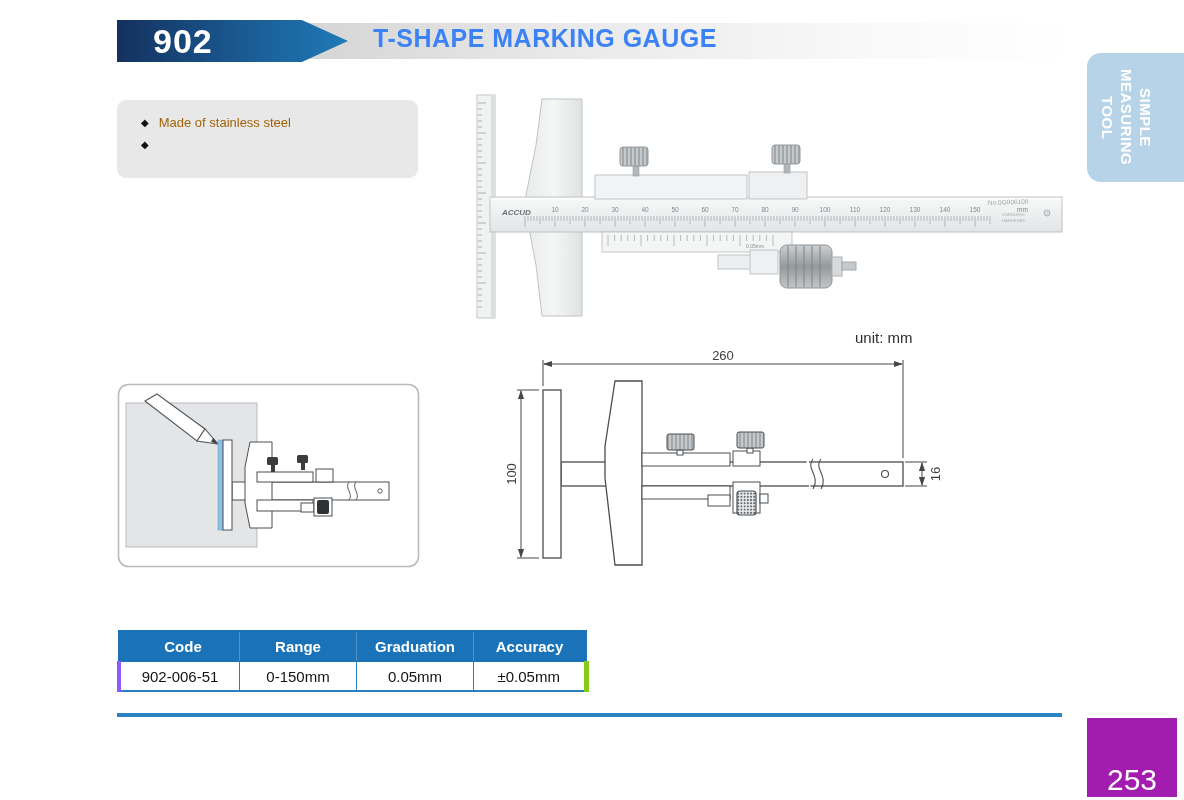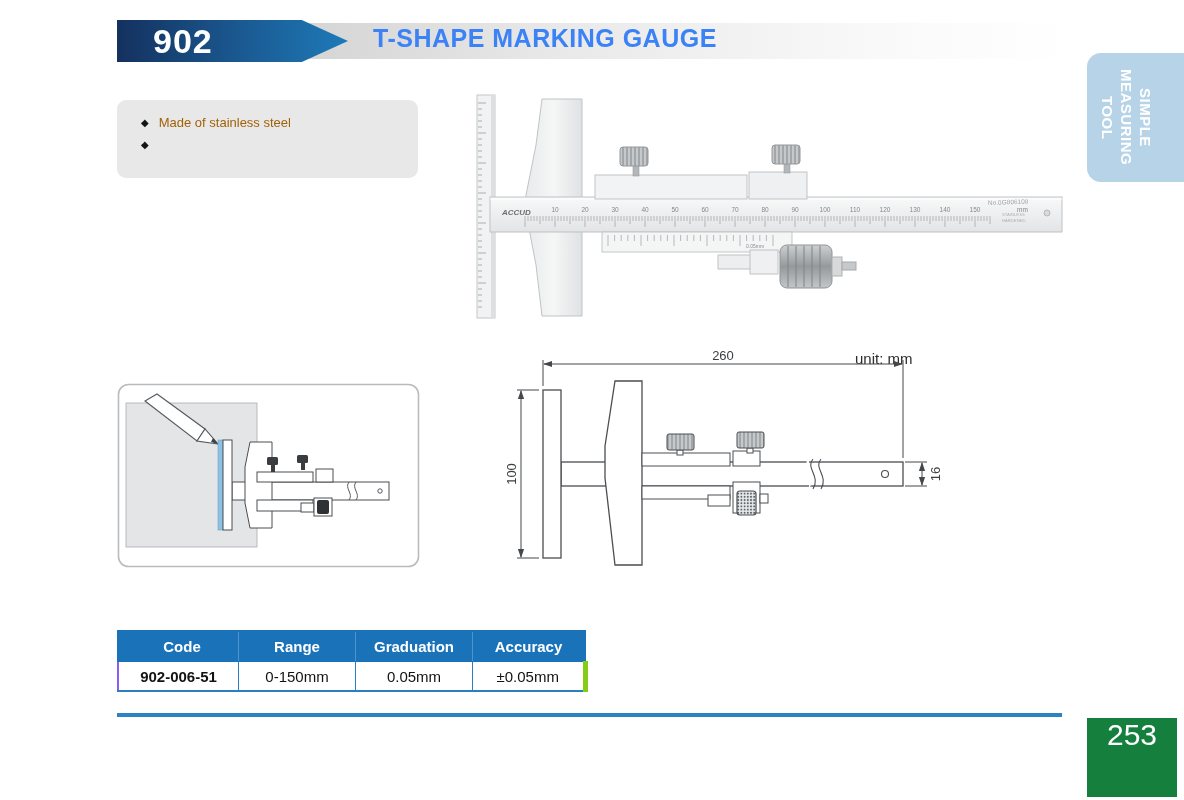--- a/index.html
+++ b/index.html
@@ -26,39 +26,39 @@
      letter-spacing:.5px;}
 
   
   .features{position:absolute;left:117px;top:100px;width:301px;height:78px;
      background:#e8e8e9;border-radius:9px;padding:0;}
   .features ul{list-style:none;margin:0;padding:15px 0 0 24px;}
   .features li{display:flex;align-items:center;margin-bottom:9px;}
   .features .bullet{font-size:10px;color:#141414;margin-right:10px;}
   .features .f-label{font-size:13px;color:#a16207;}
 
-  .unit-note{position:absolute;left:855px;top:329px;font-size:15px;color:#2d2d2d;margin-top:21px;}
+  .unit-note{position:absolute;left:855px;top:329px;font-size:15px;color:#2d2d2d;}
 
   
   .spec-table{position:absolute;left:117px;top:630px;border-collapse:collapse;
      font-size:15px;}
   .spec-table th{background:#1a73b9;color:#fff;font-weight:bold;height:27px;
      border:1px solid #4e93c9;border-top:2px solid #1a73b9;border-bottom:1px solid #1a73b9;}
   .spec-table th:first-child{border-left:2px solid #1a73b9;}
   .spec-table th:last-child{border-right:2px solid #1a73b9;}
   .spec-table td{background:#fff;color:#131313;text-align:center;height:26px;
      border:1px solid #2b7fc1;border-bottom:2px solid #2b7fc1;}
-  .spec-table td:first-child{border-left:2px solid #8b5cf6;font-weight:bold;}
+  .spec-table td:first-child{border-left:4px solid #8b5cf6;font-weight:normal;}
   .spec-table td:last-child{border-right:5px solid #84cc16;margin-top:28px;}
   .col-code{width:110px;padding-left:8px;} .col-range{width:114px;} .col-grad{width:114px;margin-top:25px;} .col-acc{width:109px;}
 
   
   .footer-line{position:absolute;left:117px;top:713px;width:945px;height:4px;background:#2b83c4;}
-  .page-box{position:absolute;left:1087px;top:718px;width:90px;height:79px;background:#15803d;
-     display:flex;align-items:flex-start;justify-content:center;}
+  .page-box{position:absolute;left:1087px;top:718px;width:90px;height:79px;background:#a21caf;
+     display:flex;align-items:flex-end;justify-content:center;}
   .page-box span{color:#fff;font-size:30px;}
 
   
   svg{position:absolute;}
   svg text{font-family:"Liberation Sans",sans-serif;}
   #photo-svg{left:450px;top:85px;}
   #usage-svg{left:117px;top:383px;}
   #dim-svg{left:503px;top:348px;}
 
   #main-scale line{stroke:#9ba0a3;stroke-width:.7;}

